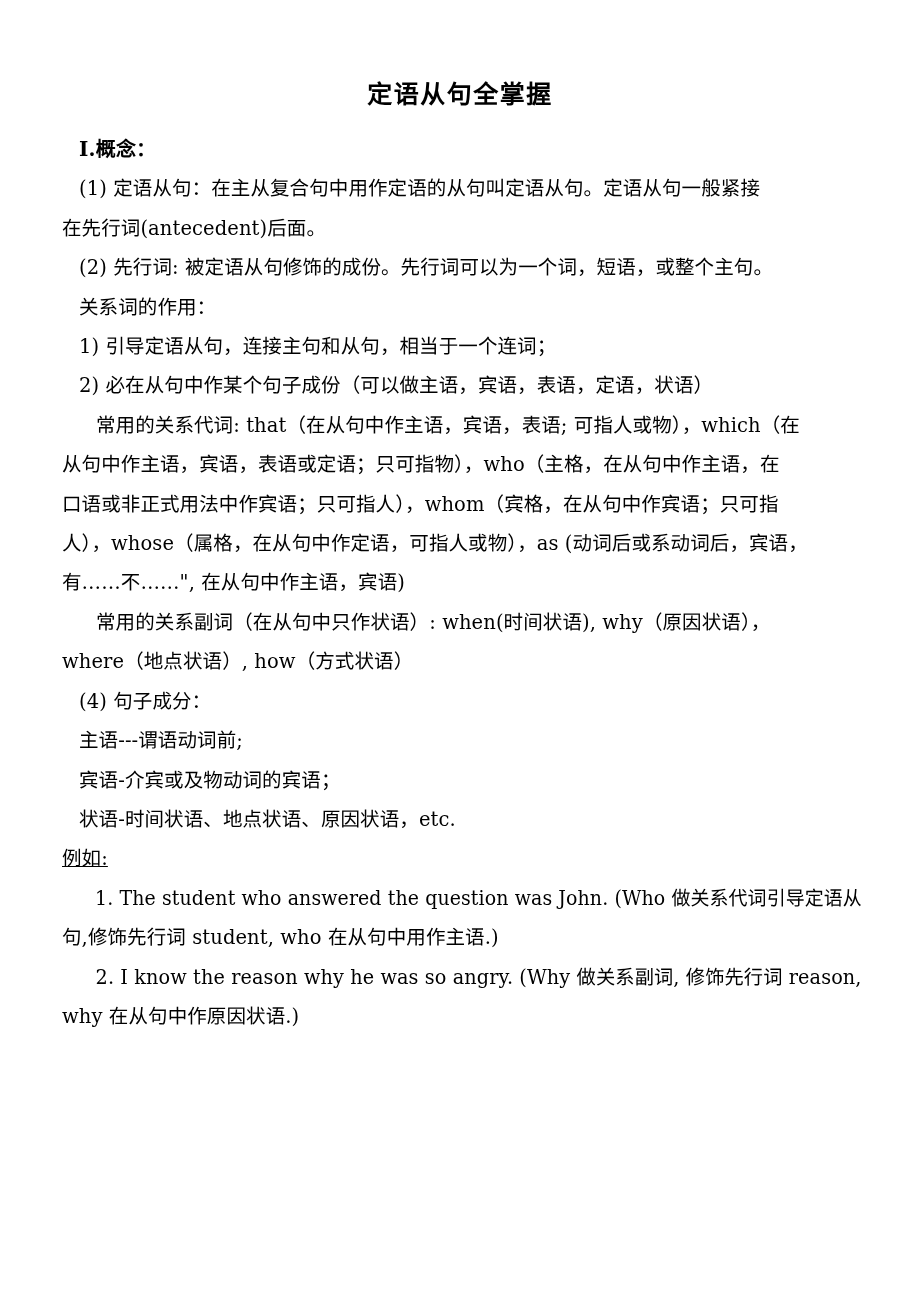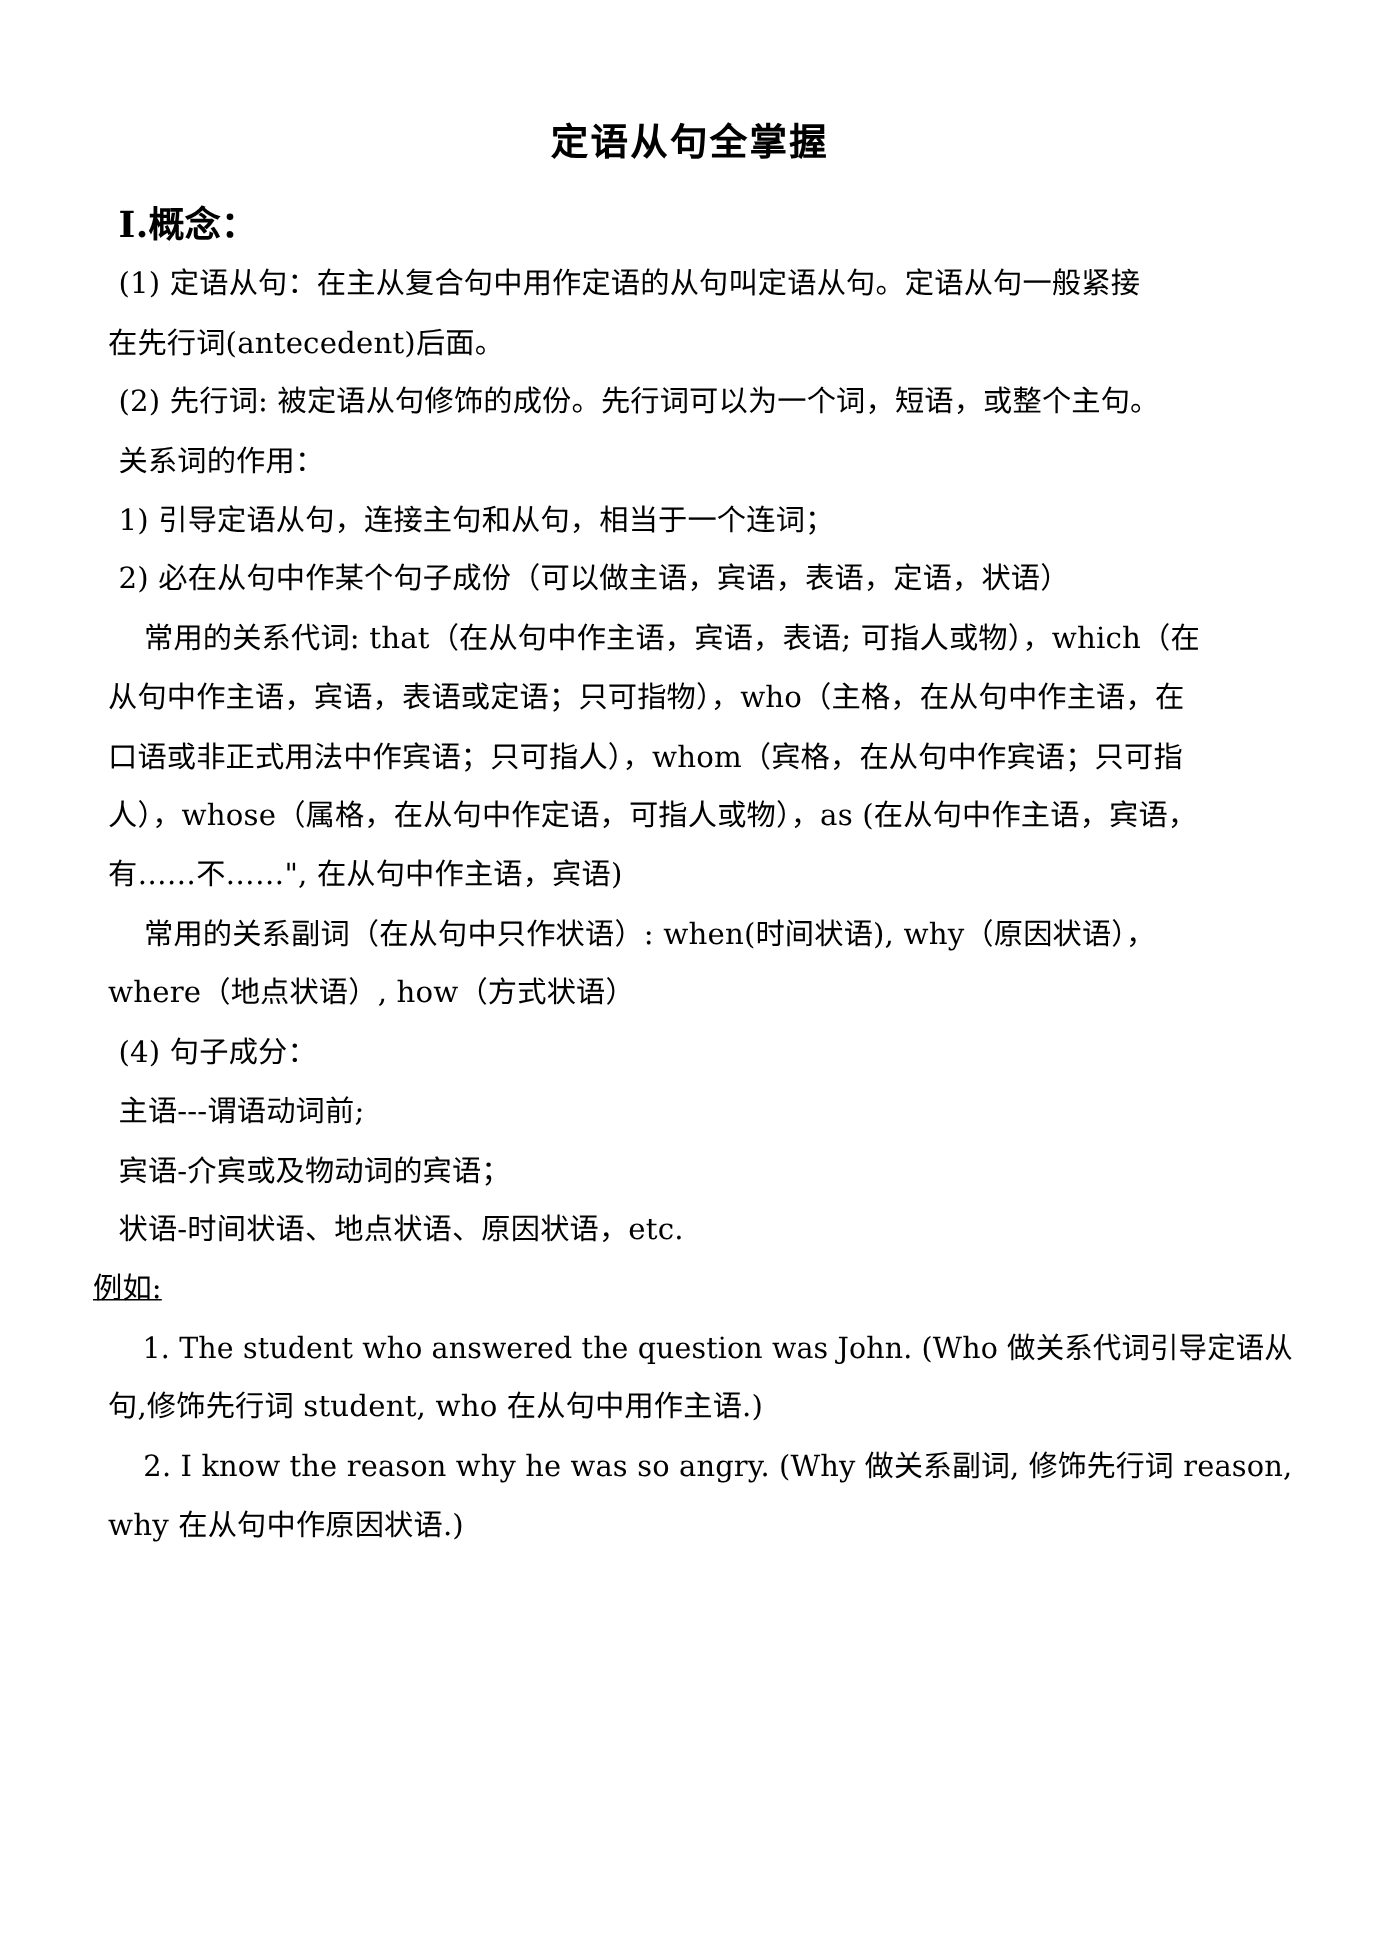--- a/index.html
+++ b/index.html
@@ -66,32 +66,31 @@
   .indent2 {
     padding-left: 34px;
   }
   .flush {
     padding-left: 0;
     text-decoration: underline;
   }
 
   .heading {
     font-weight: bold;
-    font-size: 24px;
+    font-size: 20px;
     line-height: 39.4px;
     padding-left: 17px;
     letter-spacing: 0.2px;
     white-space: nowrap;
     font-family: "DejaVu Serif", "Liberation Serif", serif;
   }
 
   
   .cont {
     padding-left: 0;
-    margin-left: 10px;
   }
 </style>
 </head>
 <body>
 
 <div class="page">
 
   <div class="doc-title">定语从句全掌握</div>
 
   <div class="body-block">
@@ -101,21 +100,21 @@
     <div id="lines-container">
         <div class="line indent">(1) 定语从句：在主从复合句中用作定语的从句叫定语从句。定语从句一般紧接</div>
         <div class="line cont">在先行词(antecedent)后面。</div>
         <div class="line indent">(2) 先行词: 被定语从句修饰的成份。先行词可以为一个词，短语，或整个主句。</div>
         <div class="line indent">关系词的作用：</div>
         <div class="line indent">1) 引导定语从句，连接主句和从句，相当于一个连词；</div>
         <div class="line indent">2) 必在从句中作某个句子成份（可以做主语，宾语，表语，定语，状语）</div>
         <div class="line indent2">常用的关系代词: that（在从句中作主语，宾语，表语; 可指人或物），which（在</div>
         <div class="line cont">从句中作主语，宾语，表语或定语；只可指物），who（主格，在从句中作主语，在</div>
         <div class="line cont">口语或非正式用法中作宾语；只可指人），whom（宾格，在从句中作宾语；只可指</div>
-        <div class="line cont">人），whose（属格，在从句中作定语，可指人或物），as (在从句中作主语，宾语，</div>
+        <div class="line cont">人），whose（属格，在从句中作定语，可指人或物），as (动词后或系动词后，宾语，</div>
         <div class="line cont">有……不……", 在从句中作主语，宾语)</div>
         <div class="line indent2">常用的关系副词（在从句中只作状语）: when(时间状语), why（原因状语），</div>
         <div class="line cont">where（地点状语）, how（方式状语）</div>
         <div class="line indent">(4) 句子成分：</div>
         <div class="line indent">主语---谓语动词前;</div>
         <div class="line indent">宾语-介宾或及物动词的宾语；</div>
         <div class="line indent">状语-时间状语、地点状语、原因状语，etc.</div>
         <div class="line flush">例如:</div>
         <div class="line indent2" style="display: block; transform: scaleX(0.972053); transform-origin: left center;">1. The student who answered the question was John. (Who  做关系代词引导定语从</div>
         <div class="line cont">句,修饰先行词 student, who 在从句中用作主语.)</div>

